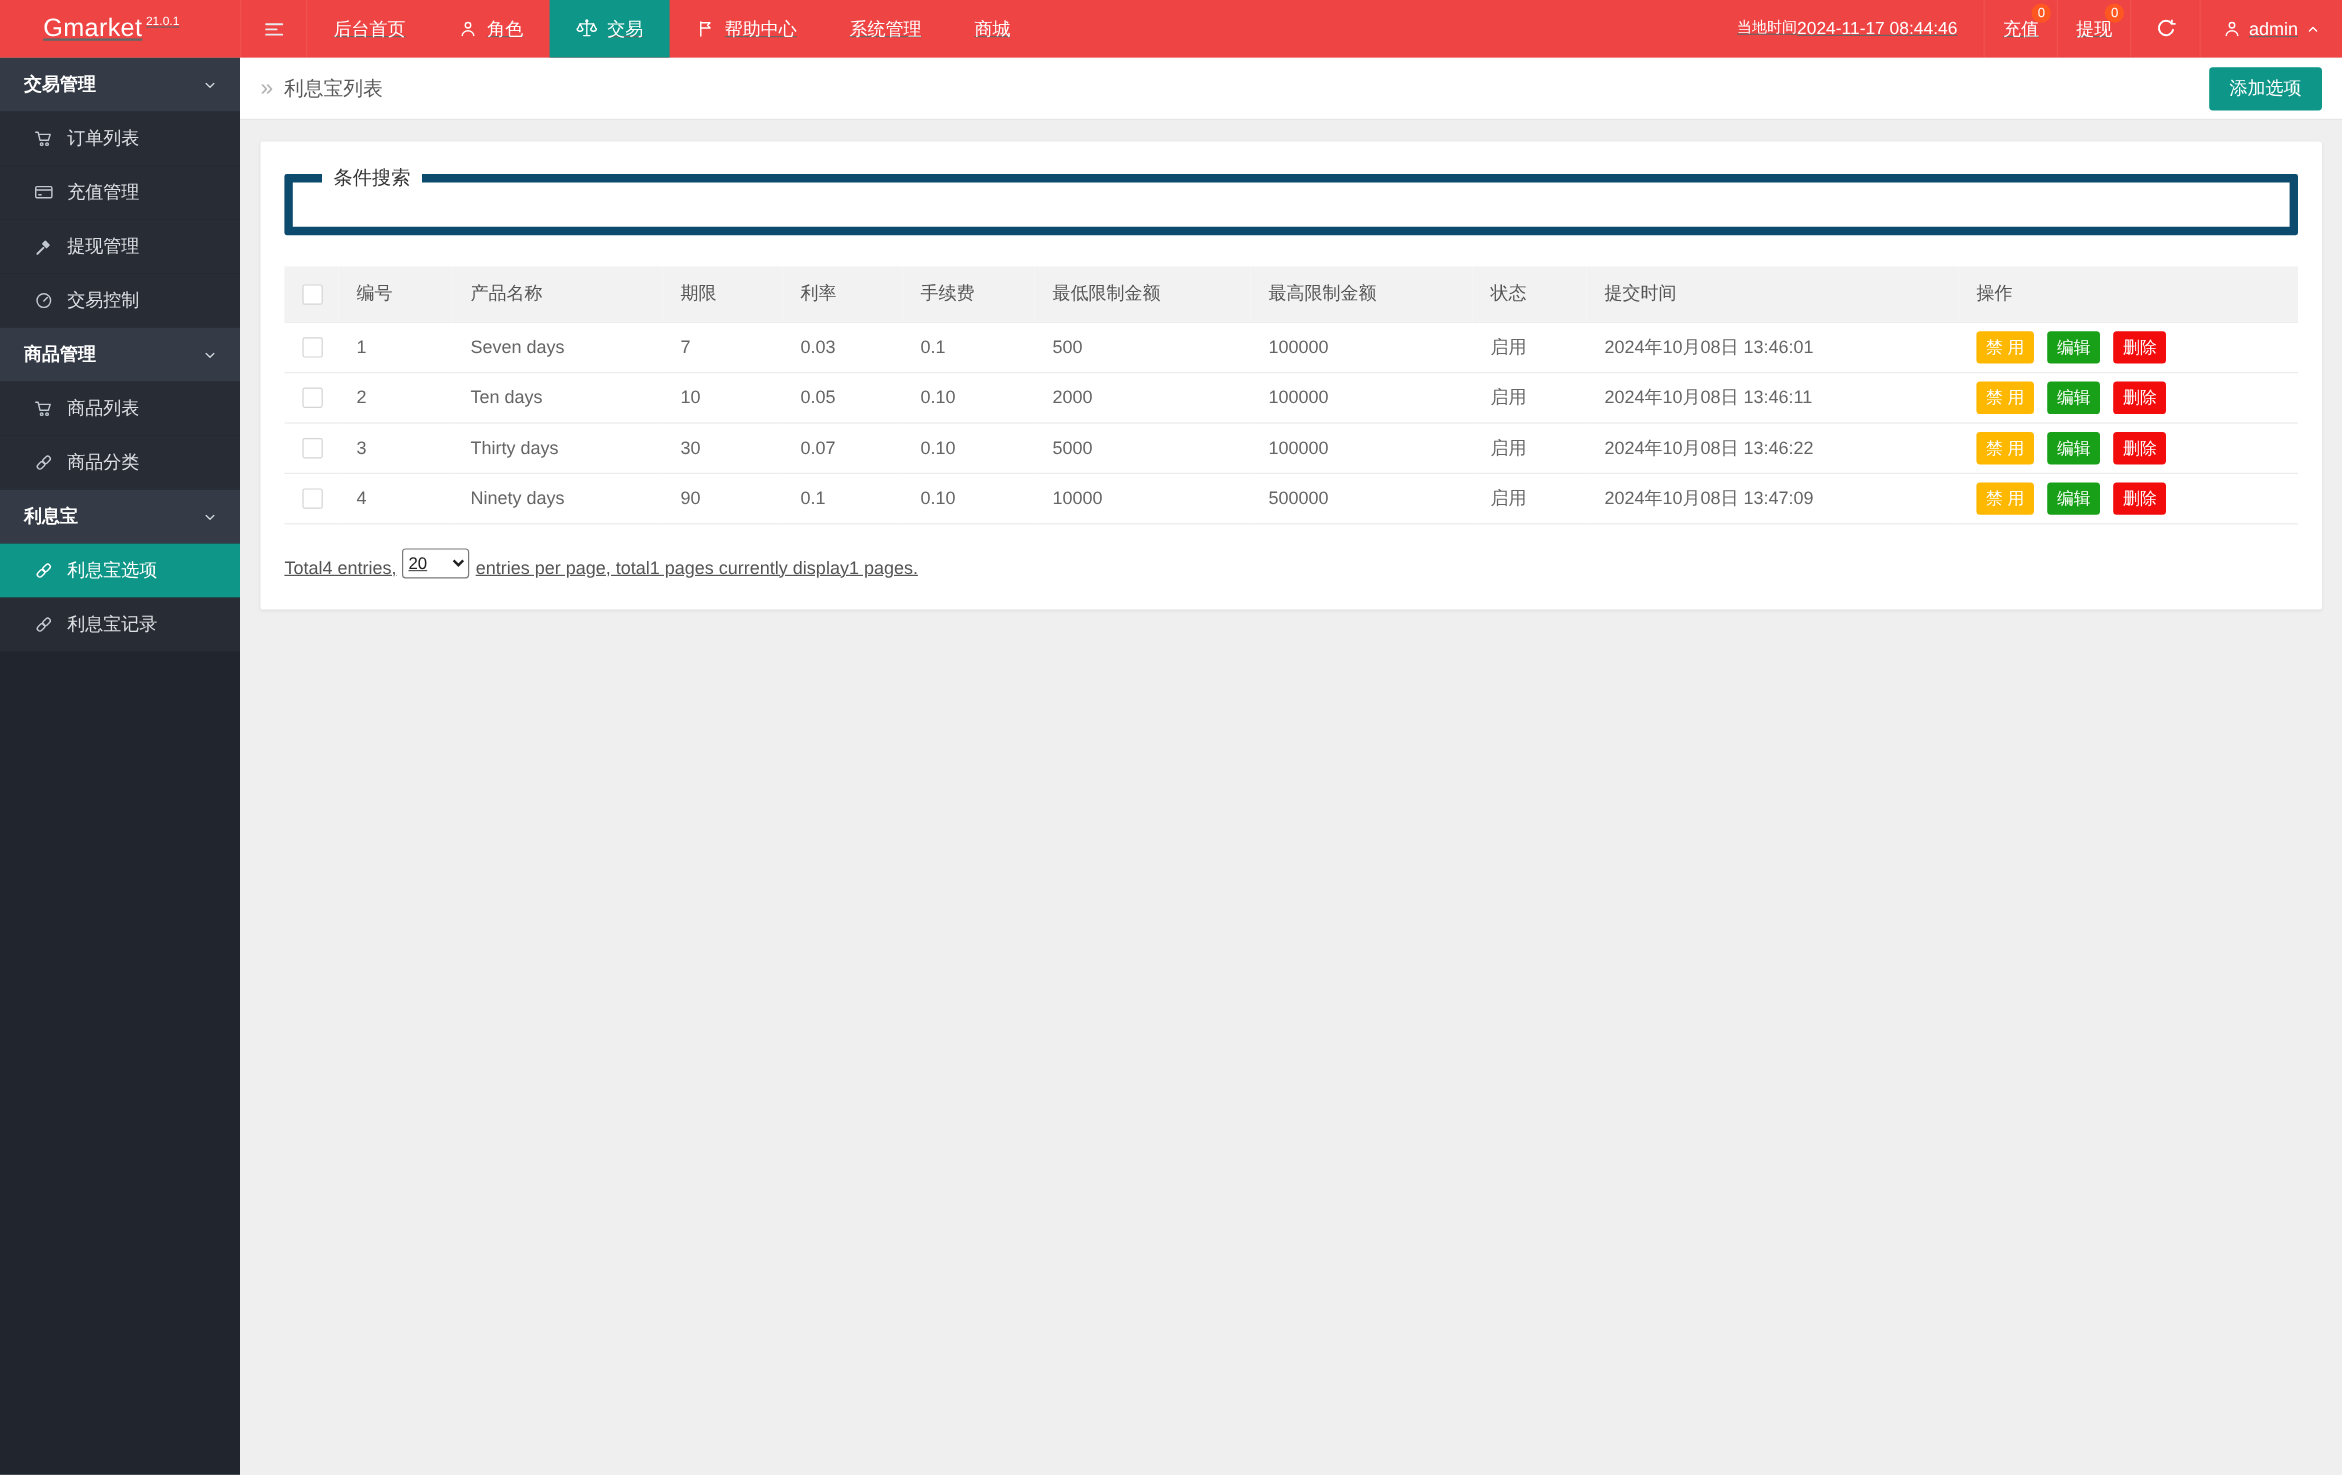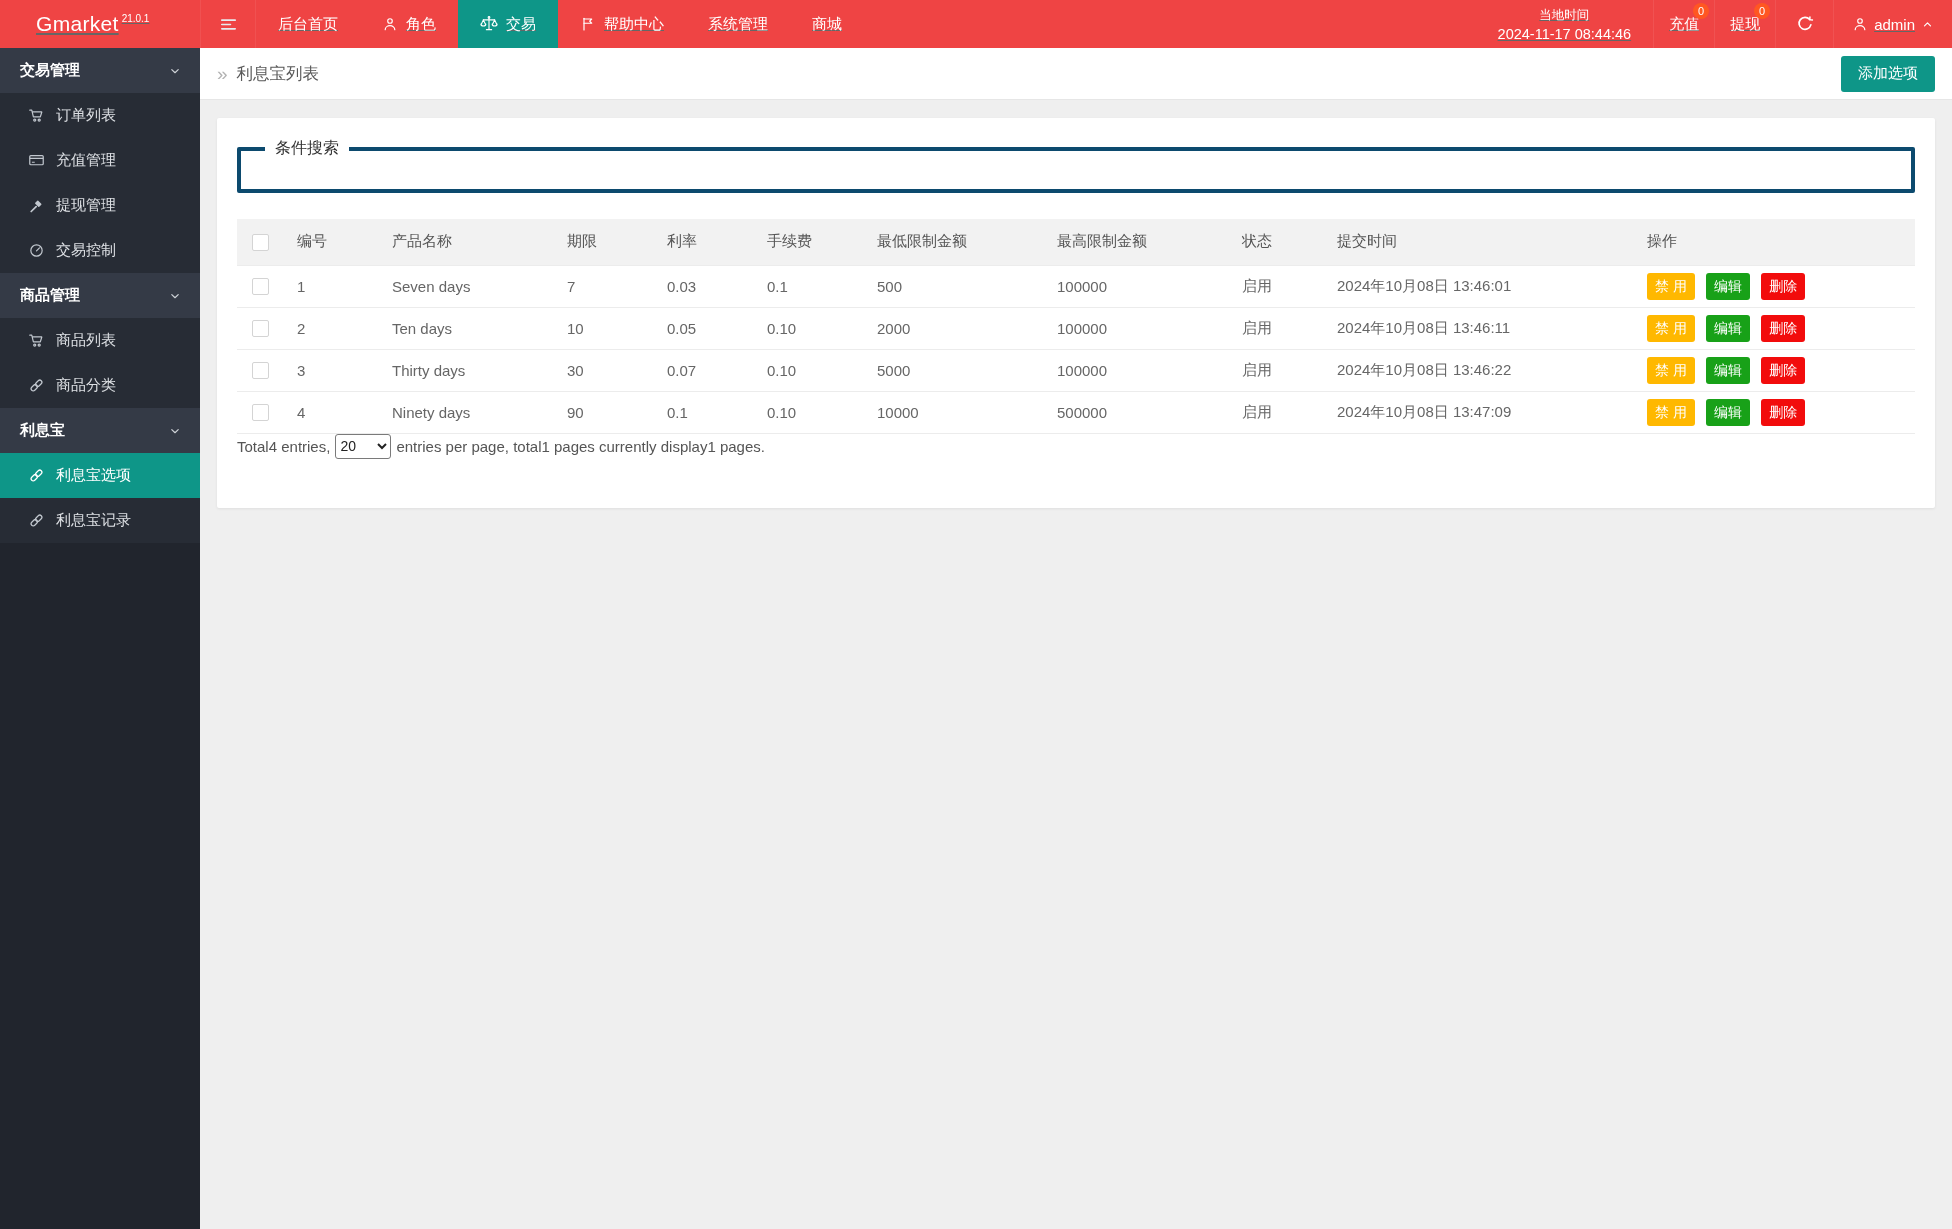--- a/index.html
+++ b/index.html
@@ -25,21 +25,21 @@
   .hamburger{ width:56px; border-left:1px solid rgba(255,255,255,.07); border-right:1px solid rgba(255,255,255,.07); color:#e8eaed;}
   .topnav{ display:flex; align-items:stretch; }
   .nav-item{
     display:flex; align-items:center; gap:8px; padding:0 22px;
     color:#fff; font-size:15px; cursor:pointer; text-decoration:none;
   }
   .nav-item .ni{ color:#fff; }
   .nav-item.active{ background:#0e9688; }
   .tb-right{ margin-left:auto; display:flex; align-items:stretch; }
   .time-block{
-    display:flex; flex-direction:column; align-items:center; justify-content:center;
+    display:flex; align-items:center; justify-content:center;
     color:#fff; padding:0 22px;
   }
   .time-label{ font-size:12.5px; line-height:1.55; }
   .time-value{ font-size:14.5px; }
   .fn-cell{ min-width:58px; padding:0 15px; font-size:15px; border-left:1px solid rgba(255,255,255,.08); }
   .badge{
     position:absolute; top:3px; right:5px; font-style:normal;
     background:#ff5722; color:#fff; font-size:11px; line-height:16px;
     min-width:16px; padding:0 3px; border-radius:8px; text-align:center;
   }
@@ -79,21 +79,21 @@
   
   .main{
     position:absolute; top:100px; left:200px; right:0; bottom:0;
     background:#efefef; padding:18px 17px;
   }
   .card{
     background:#fff; border-radius:2px; box-shadow:0 1px 3px rgba(0,0,0,.07);
     padding:20px; min-height:390px;
   }
   fieldset.search-fs{
-    border:4px solid #0c4a6e; border-radius:2px; padding:10px 16px 20px;
+    border:7px solid #0c4a6e; border-radius:2px; padding:10px 16px 20px;
   }
   fieldset.search-fs legend{
     font-size:16px; color:#333; padding:0 10px; margin-left:8px;
   }
   .search-row{ display:flex; align-items:center; margin-top:6px; }
   .fld-label{
     height:34px; line-height:32px; border:1px solid #e6e6e6; background:#fafafa;
     color:#555; font-size:14.5px; padding:0 12px;
   }
   .fld-input{
@@ -127,21 +127,21 @@
   .btn{
     display:inline-block; border:none; border-radius:3px; color:#fff;
     font-size:14px; height:27px; line-height:27px; padding:0 8px;
     margin-right:7px; cursor:pointer; white-space:nowrap;
   }
   .btn-disable{ background:#ffb800; }
   .btn-edit{ background:#18a118; }
   .btn-delete{ background:#f20c0c; }
 
   
-  .pager{ display:flex; align-items:center; color:#555; font-size:15px; }
+  .pager{ margin-top:20px; display:flex; align-items:flex-end; color:#555; font-size:15px;text-decoration:underline; }
   .pager select{
     margin:0 5px; height:25px; width:56px; border:1px solid #7a7a7a;
     border-radius:3px; background:#fff; font-size:14px; color:#222; cursor:pointer;
   }
 </style>
 </head>
 <body>
 
 <header class="topbar">
   <div class="logo">

